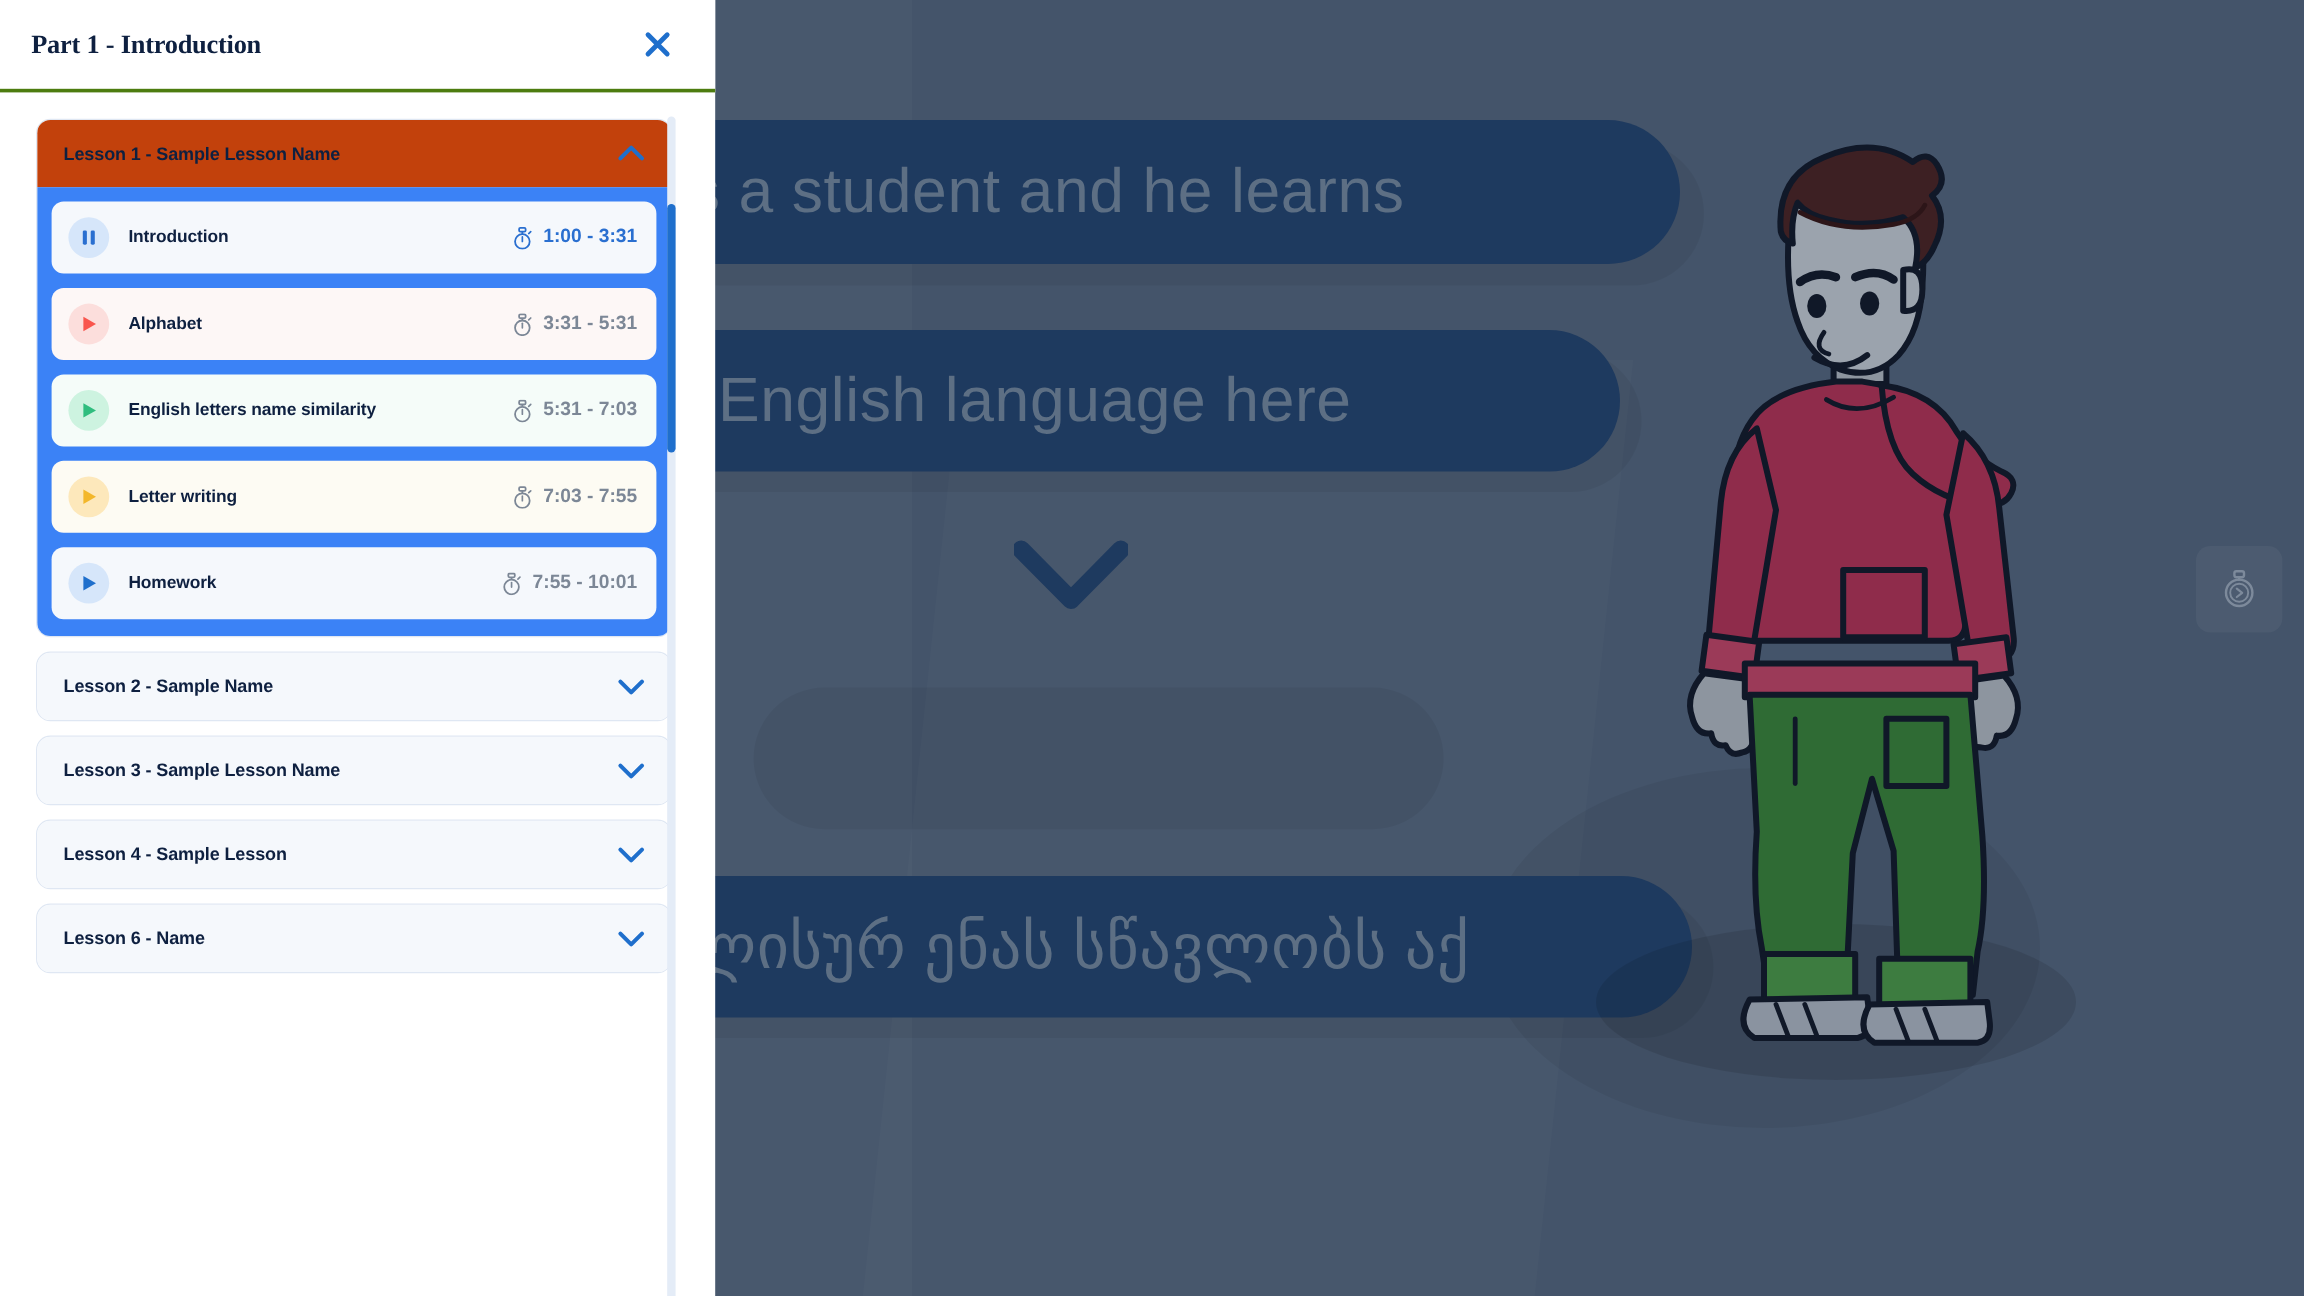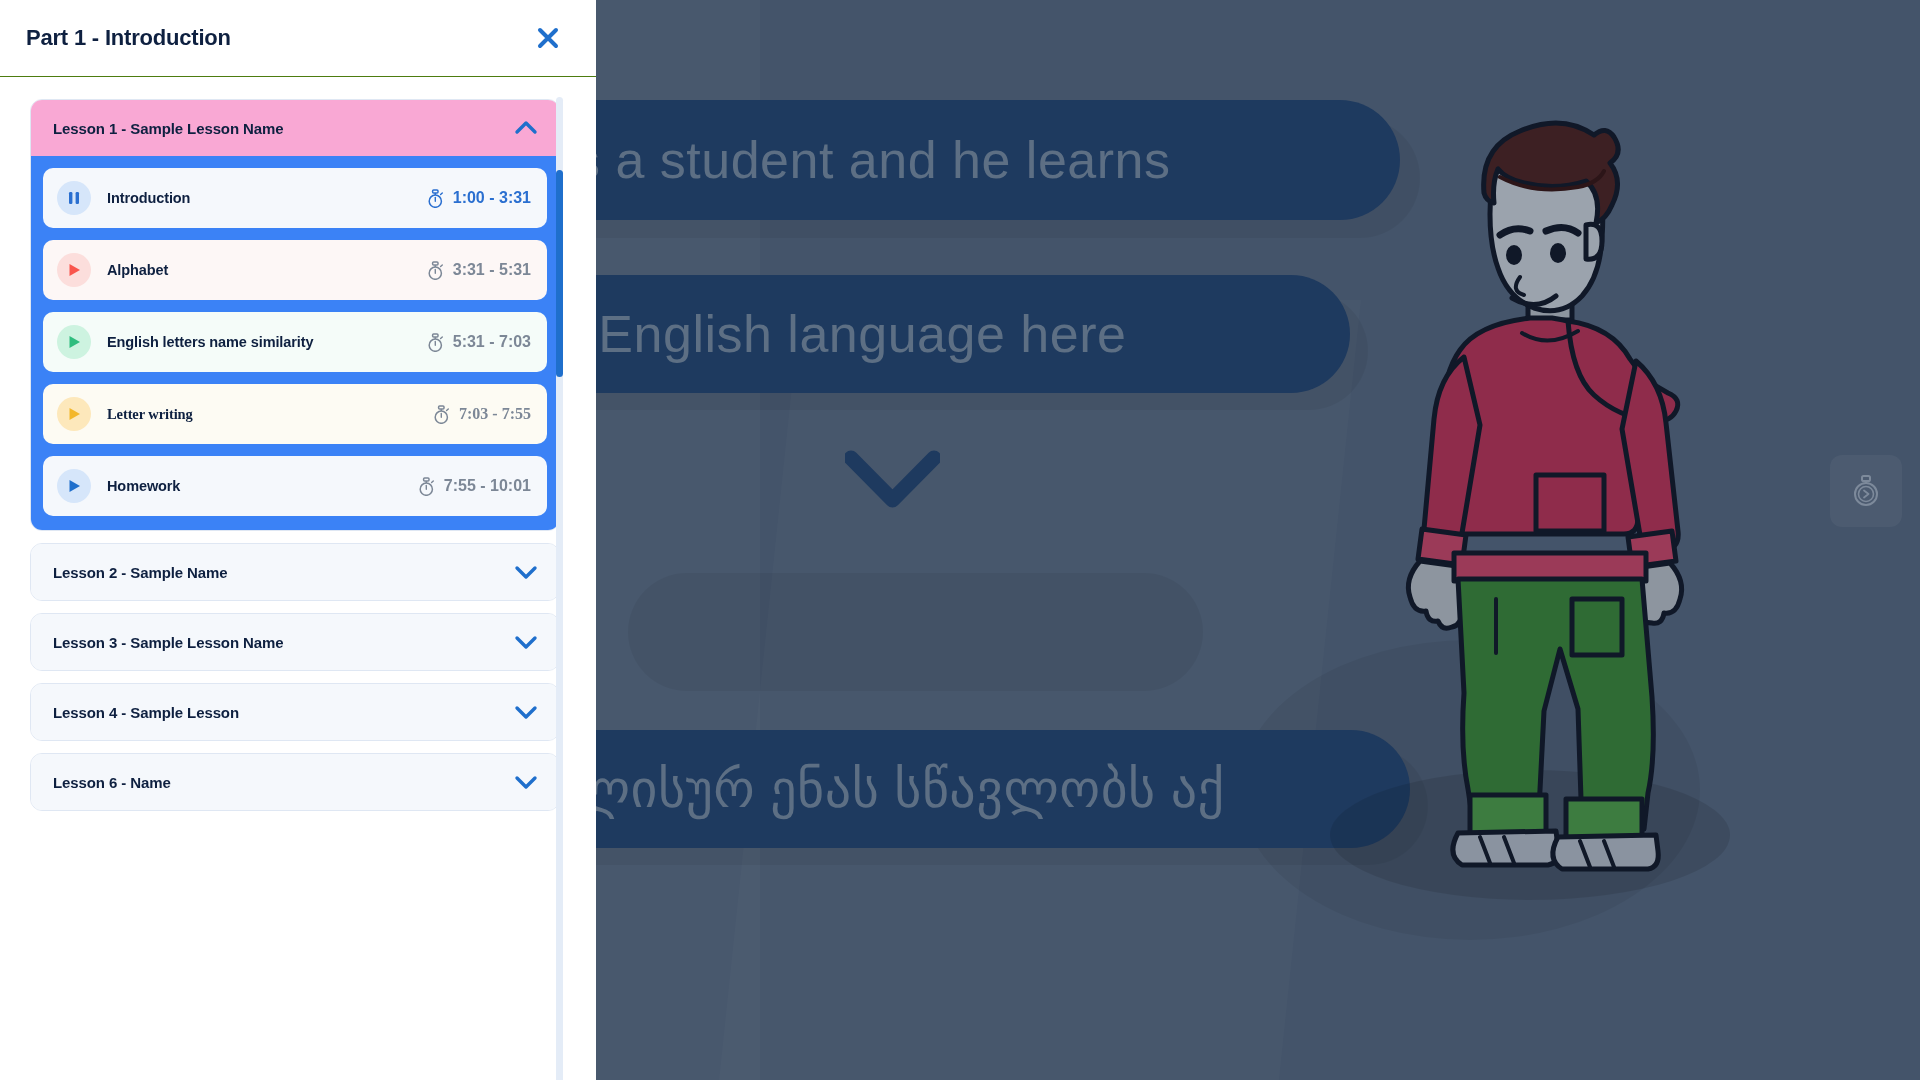--- a/index.html
+++ b/index.html
@@ -144,22 +144,23 @@
     z-index: 20;
   }
 
   .panel-header {
     height: 77px;
     flex: 0 0 77px;
     display: flex;
     align-items: center;
     justify-content: space-between;
     padding: 0 28px 0 26px;
-    border-bottom: 1px solid #4d7c0f;
+    border-bottom: 3px solid #4d7c0f;
     background: #fff;
+    font-family: Liberation Serif, serif;
   }
   .panel-title {
     font-size: 22px;
     font-weight: 700;
     color: #0e2040;
     letter-spacing: -0.2px;
   }
   .close-btn {
     width: 40px; height: 40px;
     display: flex; align-items: center; justify-content: center;
@@ -209,21 +210,21 @@
     overflow: hidden;
   }
   .lesson-card.open { border-color: #dfe7f3; }
 
   .lesson-head {
     height: 56px;
     display: flex;
     align-items: center;
     justify-content: space-between;
     padding: 0 20px 0 22px;
-    background: #f9a8d4;
+    background: #c2410c;
     cursor: pointer;
   }
   .lesson-head.collapsed { background: #f5f8fc; text-align: center; }
 
   .lesson-head-title {
     font-size: 15px;
     font-weight: 700;
     color: #0e2040;
     letter-spacing: -0.1px;
   }
@@ -435,21 +436,21 @@
                   <svg width="17" height="19" viewBox="0 0 17 19">
       <rect x="5.6" y="0.9" width="5.4" height="3.2" rx="1" fill="none" stroke="#7c8796" stroke-width="1.5"></rect>
       <line x1="8.3" y1="4.1" x2="8.3" y2="6" stroke="#7c8796" stroke-width="1.5"></line>
       <circle cx="8.3" cy="12.2" r="6.1" fill="none" stroke="#7c8796" stroke-width="1.5"></circle>
       <line x1="8.3" y1="12.2" x2="8.3" y2="8.4" stroke="#7c8796" stroke-width="1.4" stroke-linecap="round"></line>
       <line x1="13.6" y1="5.6" x2="15.3" y2="4" stroke="#7c8796" stroke-width="1.4" stroke-linecap="round"></line>
     </svg>
                   <span style="color:#7c8796">5:31 - 7:03</span>
                 </span>
               </div>
-              <div class="topic-row" style="background: rgb(253, 251, 243); font-family: Liberation Serif, serif;">
+              <div class="topic-row" style="background: rgb(253, 251, 243);">
                 <span class="topic-icon" style="background:#fde8bb">
                   <svg width="13" height="14" viewBox="0 0 13 14">
       <path d="M1.5 1 L12 7 L1.5 13 Z" fill="#f3b72b"></path>
     </svg>
                 </span>
                 <span class="topic-label">Letter writing</span>
                 <span class="topic-time">
                   <svg width="17" height="19" viewBox="0 0 17 19">
       <rect x="5.6" y="0.9" width="5.4" height="3.2" rx="1" fill="none" stroke="#7c8796" stroke-width="1.5"></rect>
       <line x1="8.3" y1="4.1" x2="8.3" y2="6" stroke="#7c8796" stroke-width="1.5"></line>

